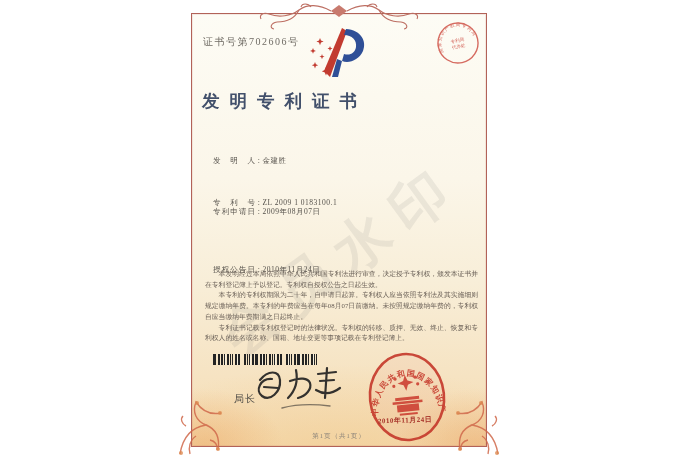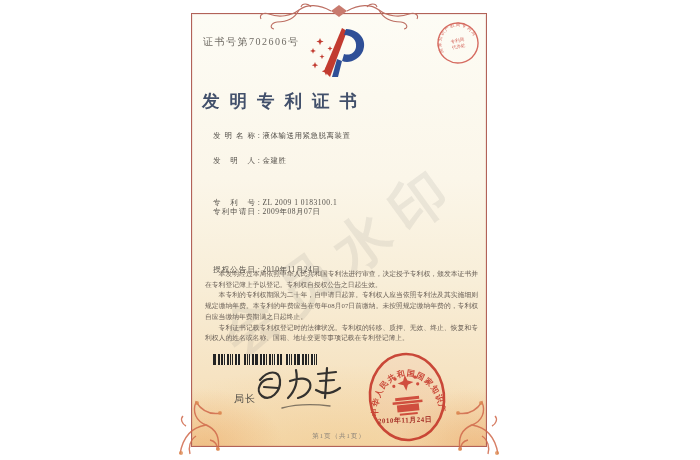--- a/index.html
+++ b/index.html
@@ -124,23 +124,20 @@
       <circle cx="22" cy="22" r="20" fill="none" stroke="#cf5247" stroke-width="1.4"></circle>
       <text font-size="4.6" fill="#cf5247" letter-spacing="1">
         <textPath href="#agArc">国家知识产权局专利局</textPath>
       </text>
       <text x="22" y="21" text-anchor="middle" font-size="4.6" fill="#cf5247">专利局</text>
       <text x="22" y="27" text-anchor="middle" font-size="4.6" fill="#cf5247">代办处</text>
     </svg>
 
     <div class="title">发明专利证书</div>
 
-    <div class="field-row" style="top:117px">
-      <span class="flabel">发明名称</span><span class="fsep">：</span><span class="fvalue">液体输送用紧急脱离装置</span>
-    </div>
     <div class="field-row" style="top:142px">
       <span class="flabel">发明人</span><span class="fsep">：</span><span class="fvalue">金建胜</span>
     </div>
     <div class="field-row" style="top:184px">
       <span class="flabel">专利号</span><span class="fsep">：</span><span class="fvalue">ZL 2009 1 0183100.1</span>
     </div>
     <div class="field-row" style="top:193px">
       <span class="flabel">专利申请日</span><span class="fsep">：</span><span class="fvalue">2009年08月07日</span>
     </div>
     <div class="field-row" style="top:251px">

